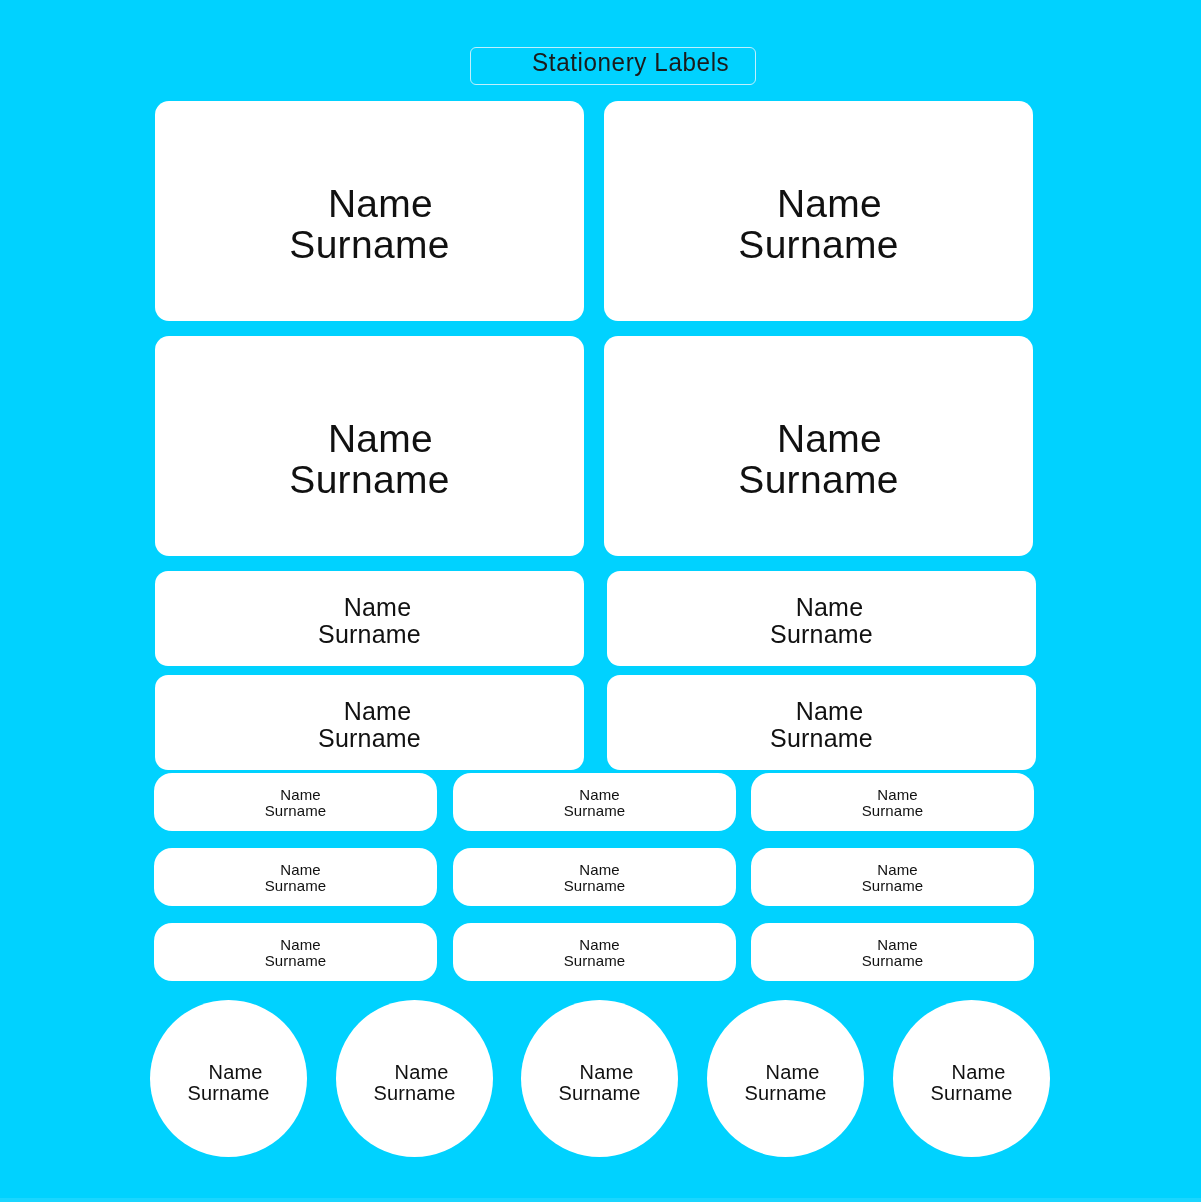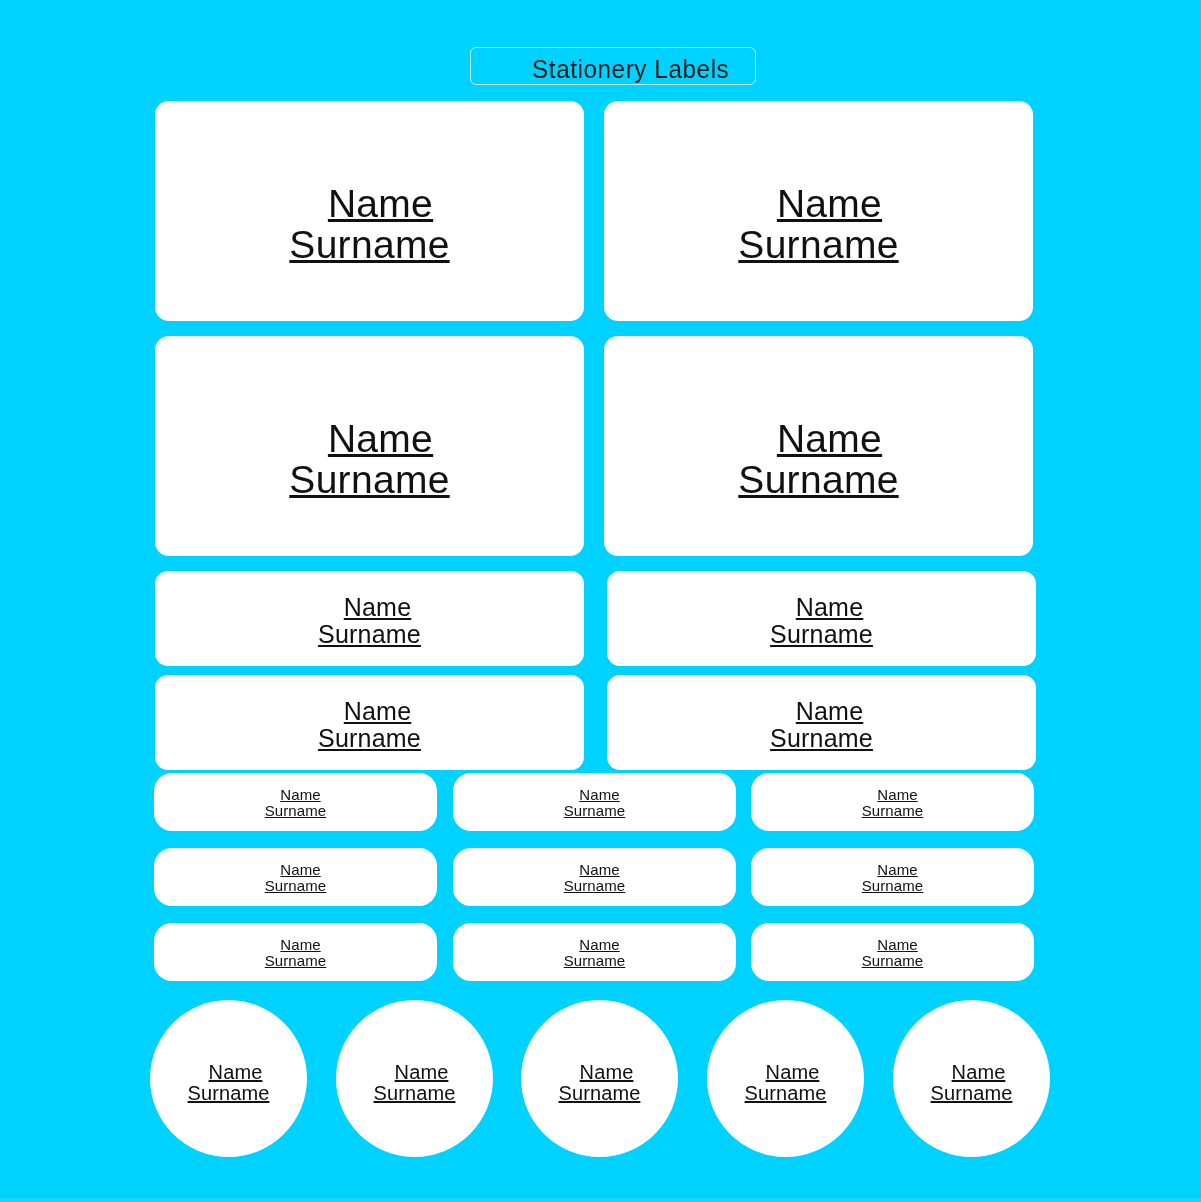--- a/index.html
+++ b/index.html
@@ -36,21 +36,21 @@
   
   .title-box {
     position: absolute;
     left: 470px;
     top: 47px;
     width: 286px;
     height: 38px;
     border: 1px solid #bfeffd;
     border-radius: 6px;
     display: flex;
-    align-items: flex-end;
+    align-items: flex-start;
     justify-content: center;
     padding-left: 36px;
   }
   .title-text {
     font-family: "Liberation Sans", sans-serif;
     font-size: 25px;
     font-weight: 300;
     letter-spacing: 0.6px;
     color: #1b1b1b;
     white-space: nowrap;
@@ -69,21 +69,20 @@
 
   .name-block {
     display: flex;
     flex-direction: column;
     align-items: center;
     color: #111111;
     font-family: "Liberation Sans", sans-serif;
     font-weight: 300;
     line-height: 1.05;
     white-space: nowrap;
-    text-decoration: underline;
   }
   .name-block .ln1 { display: block; }
   .name-block .ln2 { display: block; }
 
   
   .label.lg {
     width: 429px;
     height: 220px;
     border-radius: 14px;
   }

